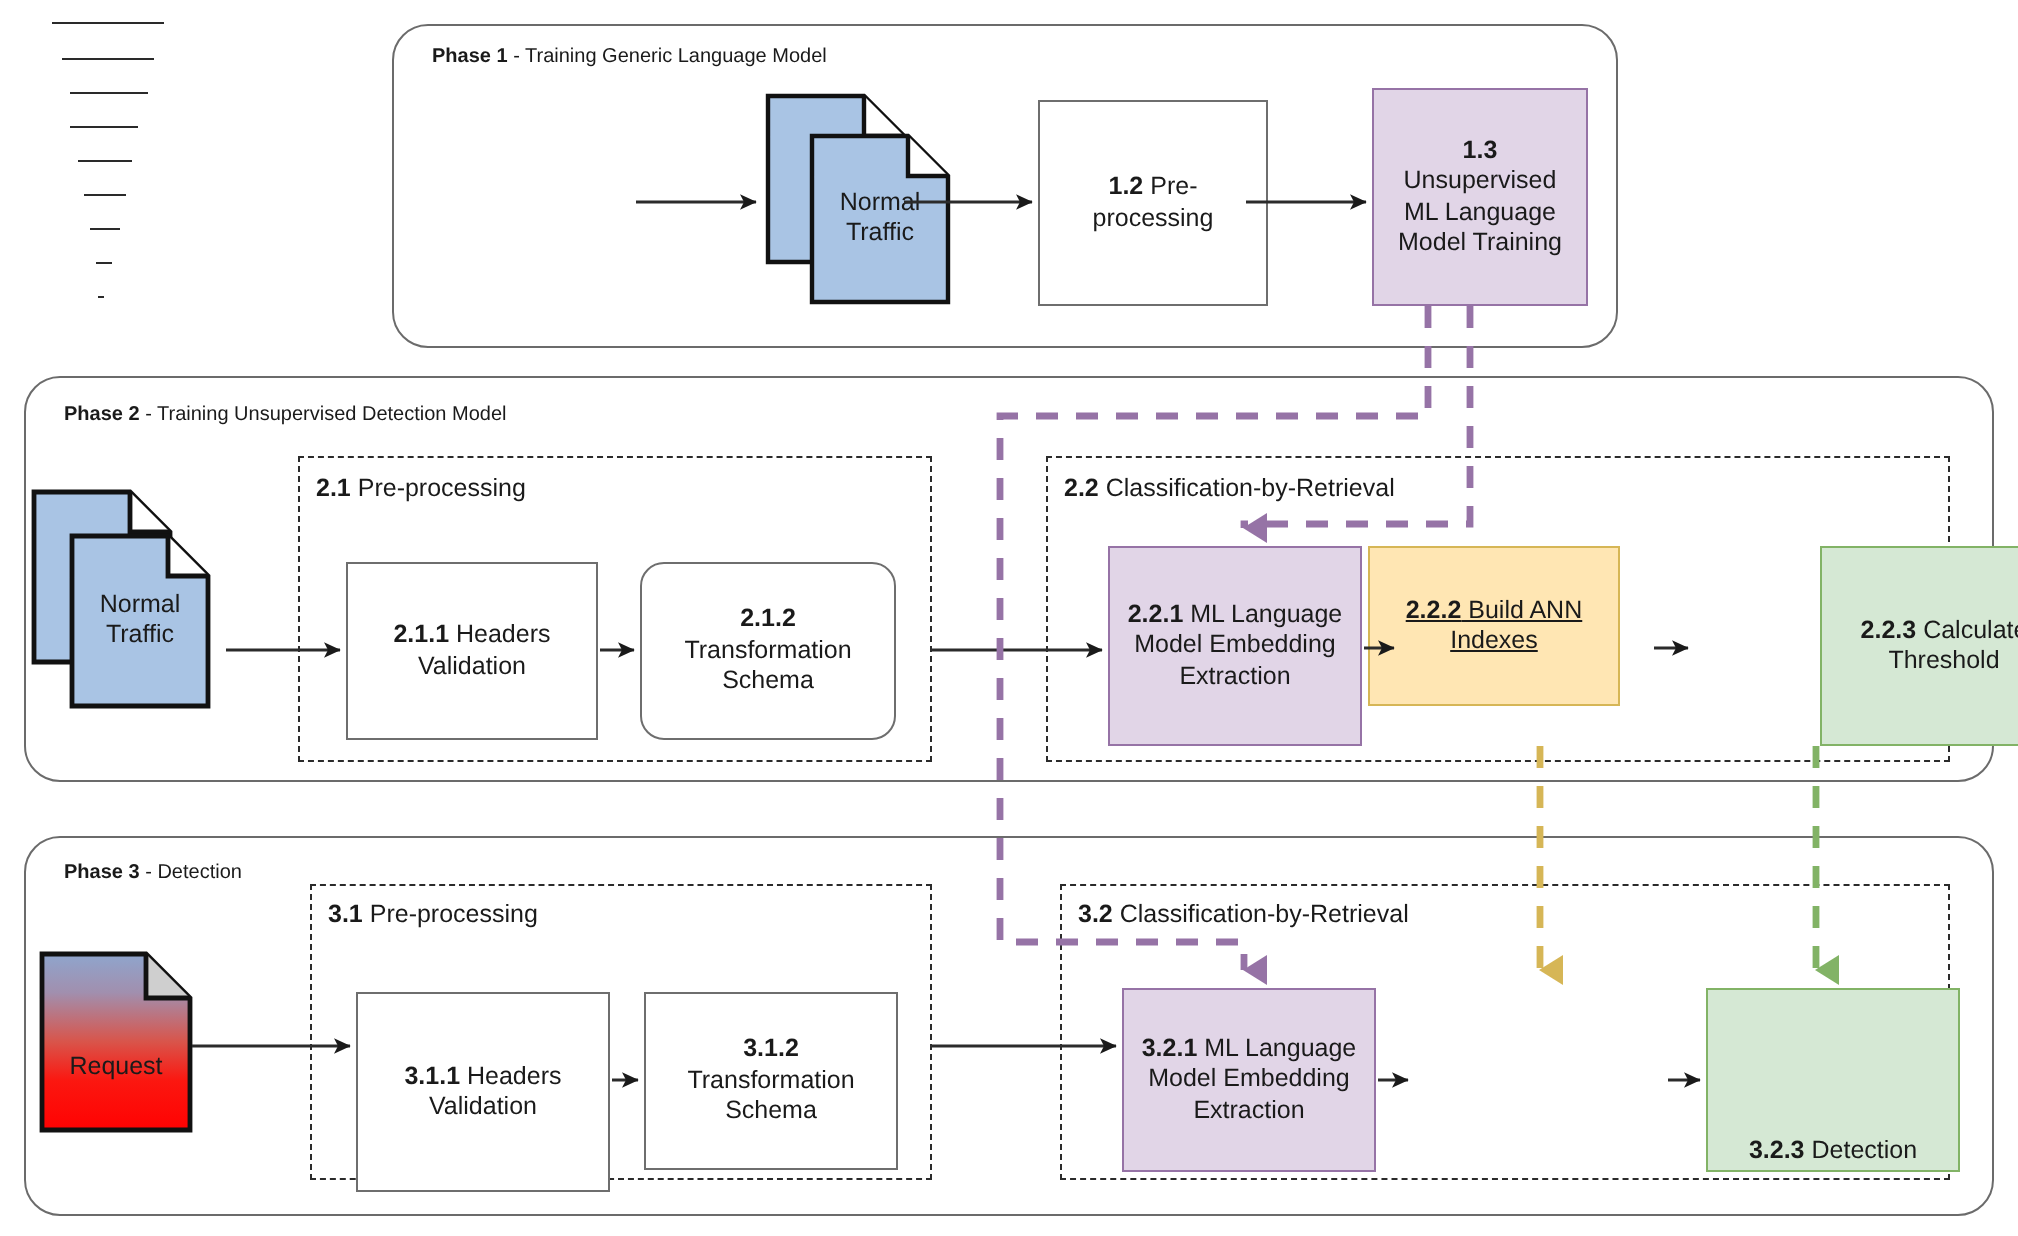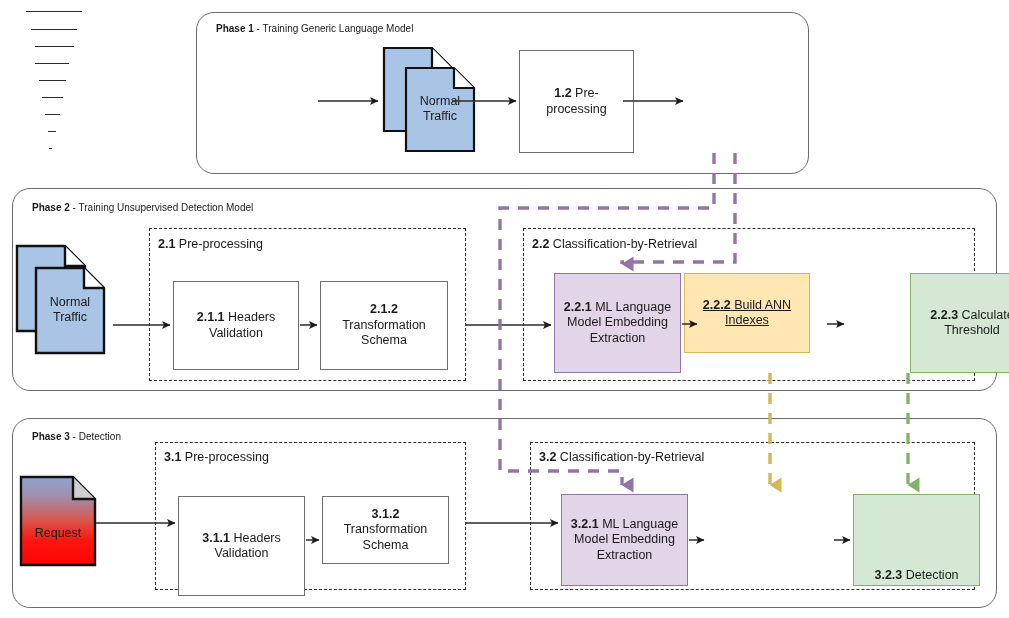--- a/index.html
+++ b/index.html
@@ -121,20 +121,23 @@
     <div class="doc-label" style="left:25px;top:49px;width:68px;">
       <div>Normal</div>
       <div>Traffic</div>
     </div>
   </div>
 
   <div class="box white" style="left:519px;top:50px;width:115px;height:103px;">
     <span><span class="n">1.2</span><span> Pre-</span><br><span>processing</span></span>
   </div>
 
+  <div class="box purple" style="left:686px;top:44px;width:108px;height:109px;">
+    <span><span class="n">1.3</span><span> Unsupervised</span><br><span>ML Language</span><br><span>Model Training</span></span>
+  </div>
 
   <div class="phase" style="left:12px;top:188px;width:985px;height:203px;"></div>
   <div class="phase-title" style="left:32px;top:201px;">
     <b>Phase 2</b><span class="sub"> - Training Unsupervised Detection Model</span>
   </div>
 
   <div class="group" style="left:149px;top:228px;width:317px;height:153px;"></div>
   <div class="group-title" style="left:158px;top:237px;">
     <b>2.1</b><span> Pre-processing</span>
   </div>
@@ -158,21 +161,21 @@
     <div class="doc-label" style="left:22px;top:52px;width:68px;">
       <div>Normal</div>
       <div>Traffic</div>
     </div>
   </div>
 
   <div class="box white" style="left:173px;top:281px;width:126px;height:89px;text-align:center;">
     <span><span class="n">2.1.1</span><span> Headers</span><br><span>Validation</span></span>
   </div>
 
-  <div class="box white" style="left:320px;top:281px;width:128px;height:89px;">
+  <div class="box white" style="left:320px;top:281px;width:128px;height:89px;border-radius:12px;">
     <span><span class="n">2.1.2</span><span> Transformation</span><br><span>Schema</span></span>
   </div>
 
   <div class="box purple" style="left:554px;top:273px;width:127px;height:100px;">
     <span><span class="n">2.2.1</span><span> ML Language</span><br><span>Model Embedding</span><br><span>Extraction</span></span>
   </div>
 
   <div class="box yellow" style="left:684px;top:273px;width:126px;height:80px;text-decoration:underline;">
     <span><span class="n">2.2.2</span><span> Build ANN</span><br><span>Indexes</span></span>
   </div>
@@ -214,21 +217,21 @@
     </svg>
     <div class="doc-label" style="left:3px;top:52px;width:74px;">
       <div>Request</div>
     </div>
   </div>
 
   <div class="box white" style="left:178px;top:496px;width:127px;height:100px;">
     <span><span class="n">3.1.1</span><span> Headers</span><br><span>Validation</span></span>
   </div>
 
-  <div class="box white" style="left:322px;top:496px;width:127px;height:68px;">
+  <div class="box white" style="left:322px;top:496px;width:127px;height:89px;">
     <span><span class="n">3.1.2</span><span> Transformation</span><br><span>Schema</span></span>
   </div>
 
   <div class="box purple" style="left:561px;top:494px;width:127px;height:92px;">
     <span><span class="n">3.2.1</span><span> ML Language</span><br><span>Model Embedding</span><br><span>Extraction</span></span>
   </div>
 
 
   <div class="box green" style="left:853px;top:494px;width:127px;height:92px;align-items:flex-end;">
     <span><span class="n">3.2.3</span><span> Detection</span></span>

